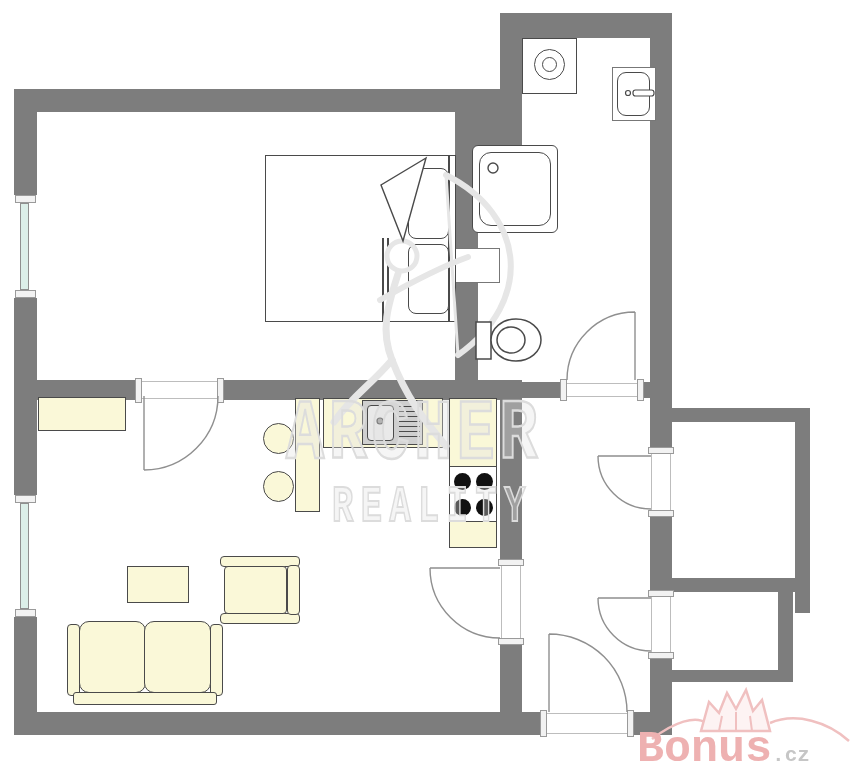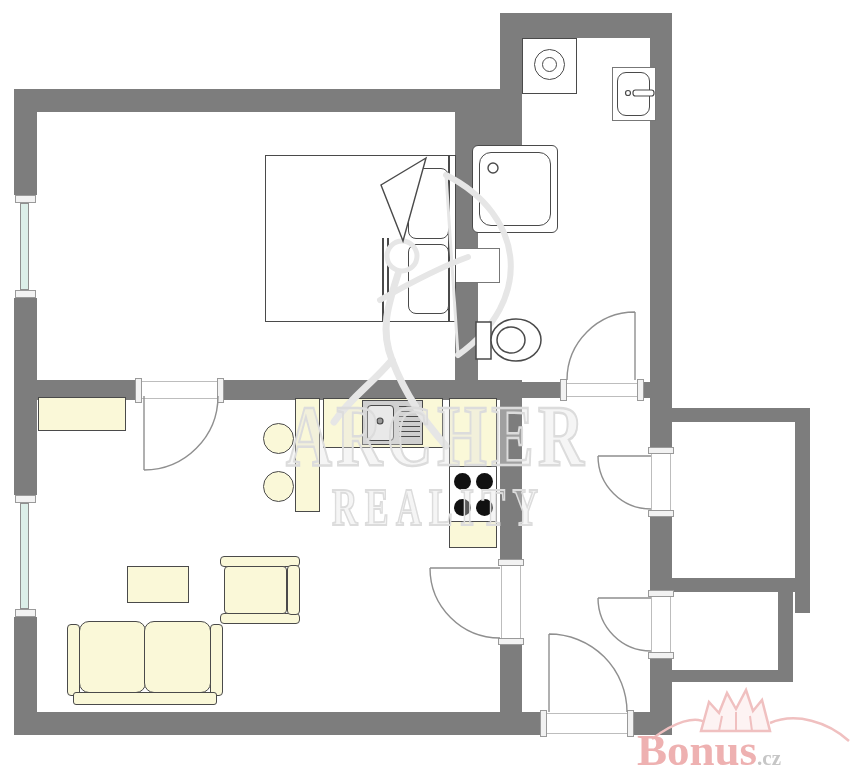--- a/index.html
+++ b/index.html
@@ -1,17 +1,17 @@
 <!DOCTYPE html>
 <html style="--background: #ffffff; --wall: #7d7d7d; --furniture_fill: #faf8d8; --outline: #4a4a4a; --door_arc: #8f8f8f; --window_glass: #dcefe9; --sink_gray: #cfcfcf; --burner_black: #111111; --watermark_gray: #dcdcdc; --logo_gray: #c6c6c6; --logo_pink: #eeb1b1;"><head>
 <meta charset="utf-8">
 <style>
   html,body{margin:0;padding:0;background:#fff;}
   #plan{position:relative;width:850px;height:768px;background:var(--background,#fff);overflow:hidden;
-        font-family:Liberation Serif, serif;}
+        font-family:Liberation Mono, monospace;}
   .w{position:absolute;background:var(--wall,#7d7d7d);}
   .furn{position:absolute;background:var(--furniture_fill,#faf8d8);border:1.5px solid var(--outline,#4a4a4a);box-sizing:border-box;}
   .fix{position:absolute;background:#fff;border:1.5px solid var(--outline,#4a4a4a);box-sizing:border-box;}
   .cap{position:absolute;background:#f2f2f2;border:1px solid #9a9a9a;box-sizing:border-box;}
   .open-h{position:absolute;border-top:1px solid #bdbdbd;border-bottom:1px solid #bdbdbd;box-sizing:border-box;}
   .open-v{position:absolute;border-left:1px solid #bdbdbd;border-right:1px solid #bdbdbd;box-sizing:border-box;}
   .circ{border-radius:50%;}
   svg.overlay{position:absolute;left:0;top:0;pointer-events:none;}
   .wm-word{position:absolute;font-weight:bold;color:rgba(225,225,225,0.35);
            -webkit-text-stroke:2.5px #dcdcdc;transform-origin:0 0;white-space:nowrap;}

